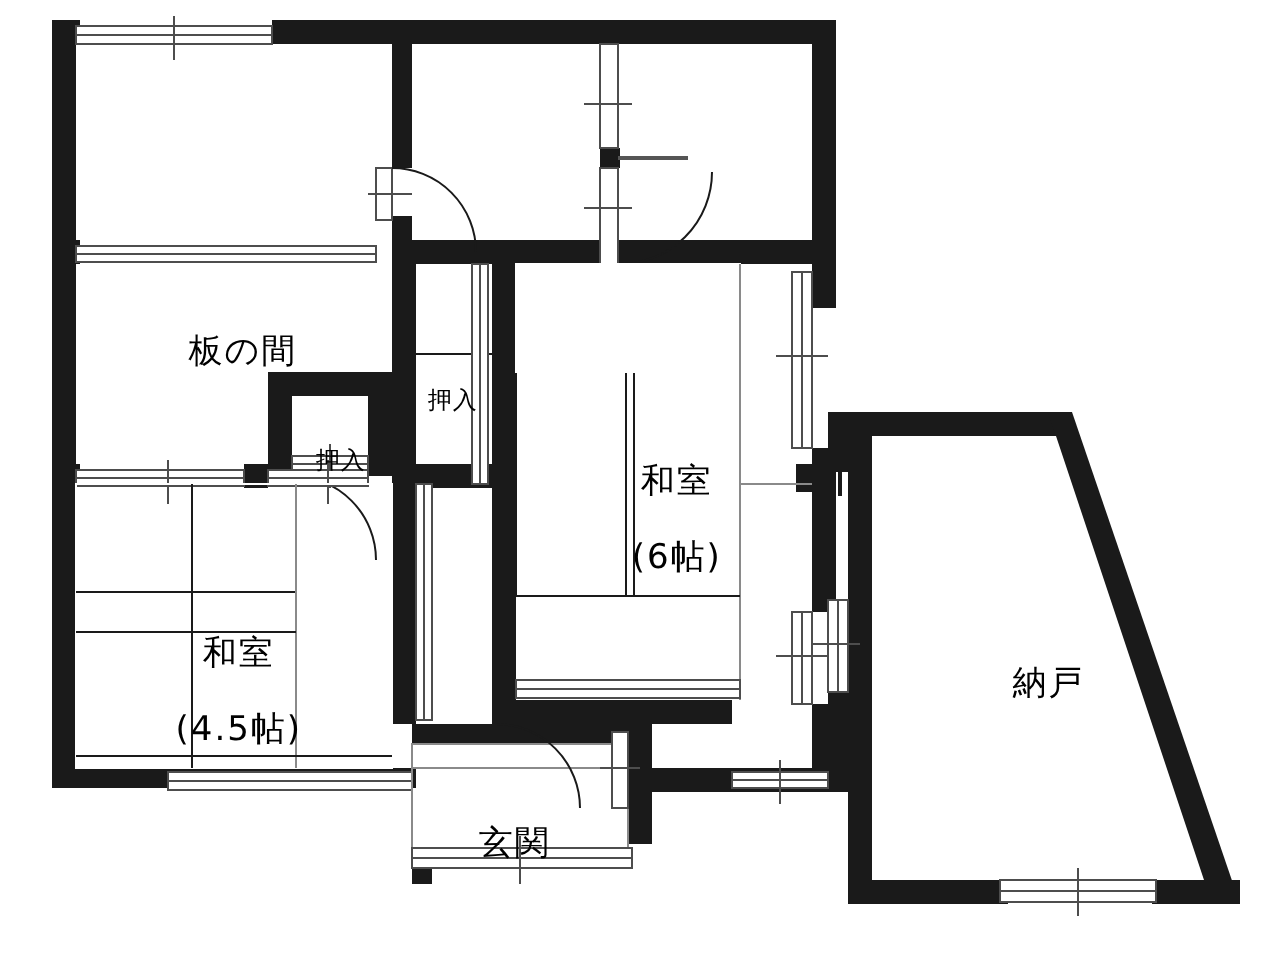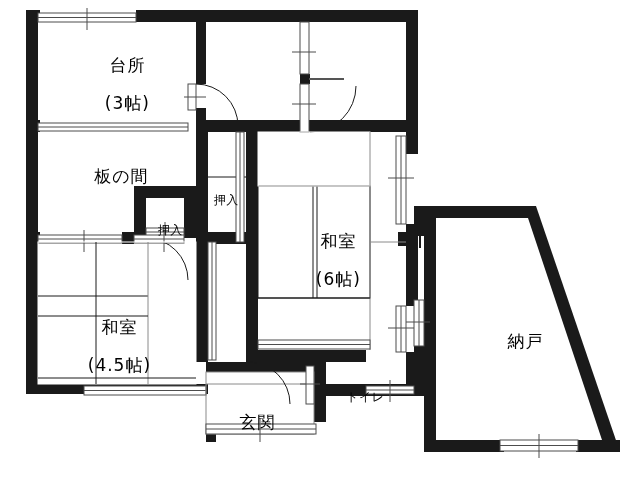--- a/index.html
+++ b/index.html
@@ -168,24 +168,20 @@
     <rect x="500" y="440" width="78" height="11" fill="#ffffff" stroke="#4d4d4d"></rect>
     <line x1="500" y1="445.5" x2="578" y2="445.5"></line>
     <line x1="539" y1="434" x2="539" y2="458"></line>
   </g>
 
   <g>
     <line x1="309" y1="79" x2="344" y2="79" stroke="#555" stroke-width="2"></line>
   </g>
 </svg>
 
-<div class="lbl" style="left:71px;top:37px;width:100px;">
-  <span>台所</span><br>
-  <span>(3帖)</span>
-</div>
 
 
 
 <div class="lbl" style="left:55px;top:148px;width:120px;">
   <span>板の間</span>
 </div>
 
 <div class="lbl sm" style="left:182px;top:172px;width:80px;">
   <span>押入</span>
 </div>
@@ -198,25 +194,22 @@
   <span>和室</span><br>
   <span>(6帖)</span>
 </div>
 
 
 <div class="lbl" style="left:53px;top:299px;width:120px;">
   <span>和室</span><br>
   <span>(4.5帖)</span>
 </div>
 
-<div class="lbl" style="left:459px;top:313px;width:120px;">
+<div class="lbl" style="left:459px;top:313px;width:120px;font-family:Liberation Serif, serif;">
   <span>納戸</span><br>
 </div>
 
-<div class="lbl sm" style="left:311px;top:369px;width:100px;">
-  <span>トイレ</span>
-</div>
 
 <div class="lbl" style="left:201px;top:394px;width:100px;">
   <span>玄関</span>
 </div>
 
 </div>
 
 </body></html>

